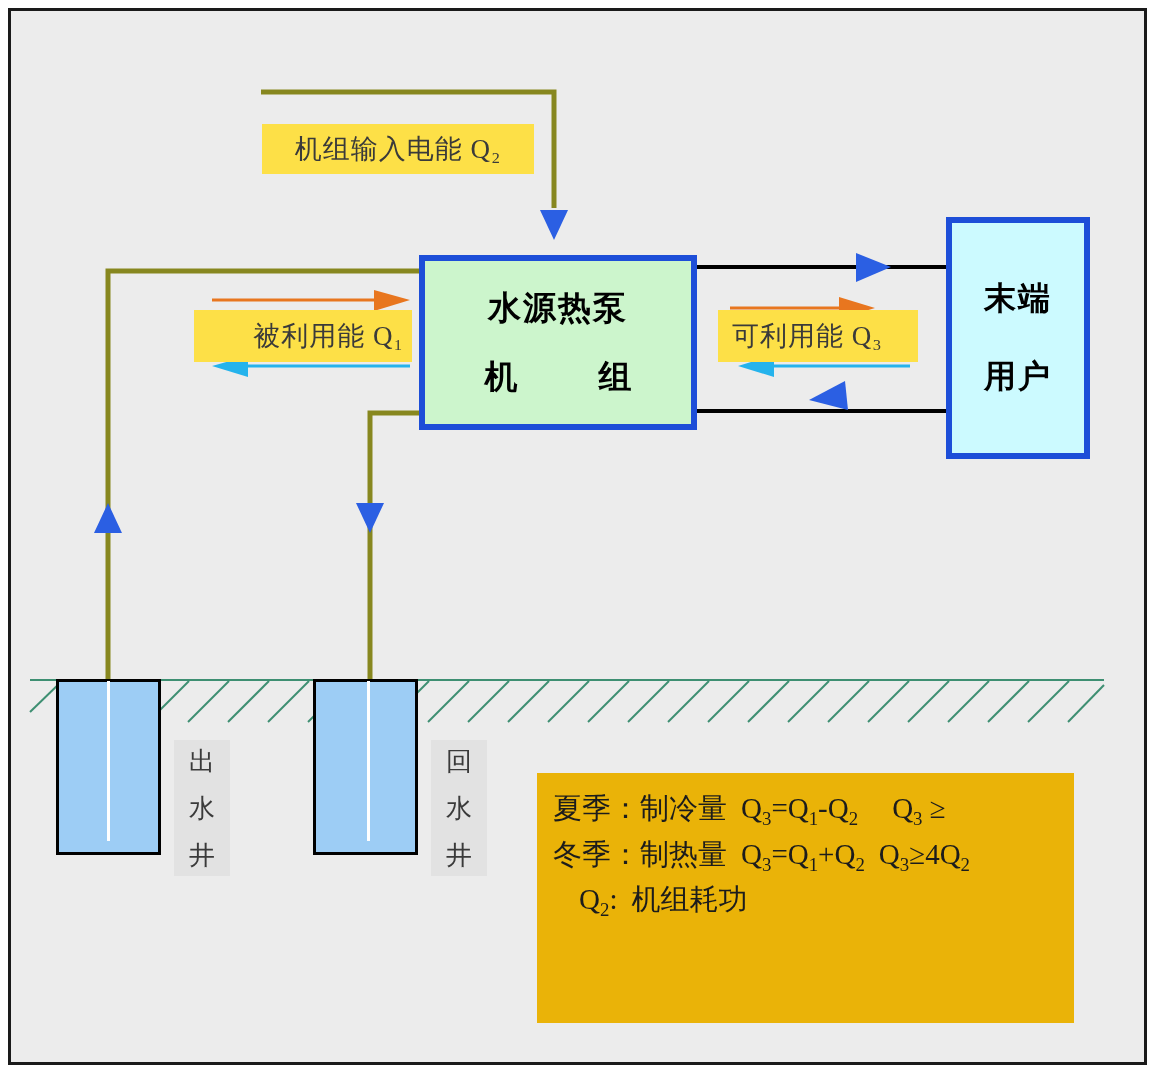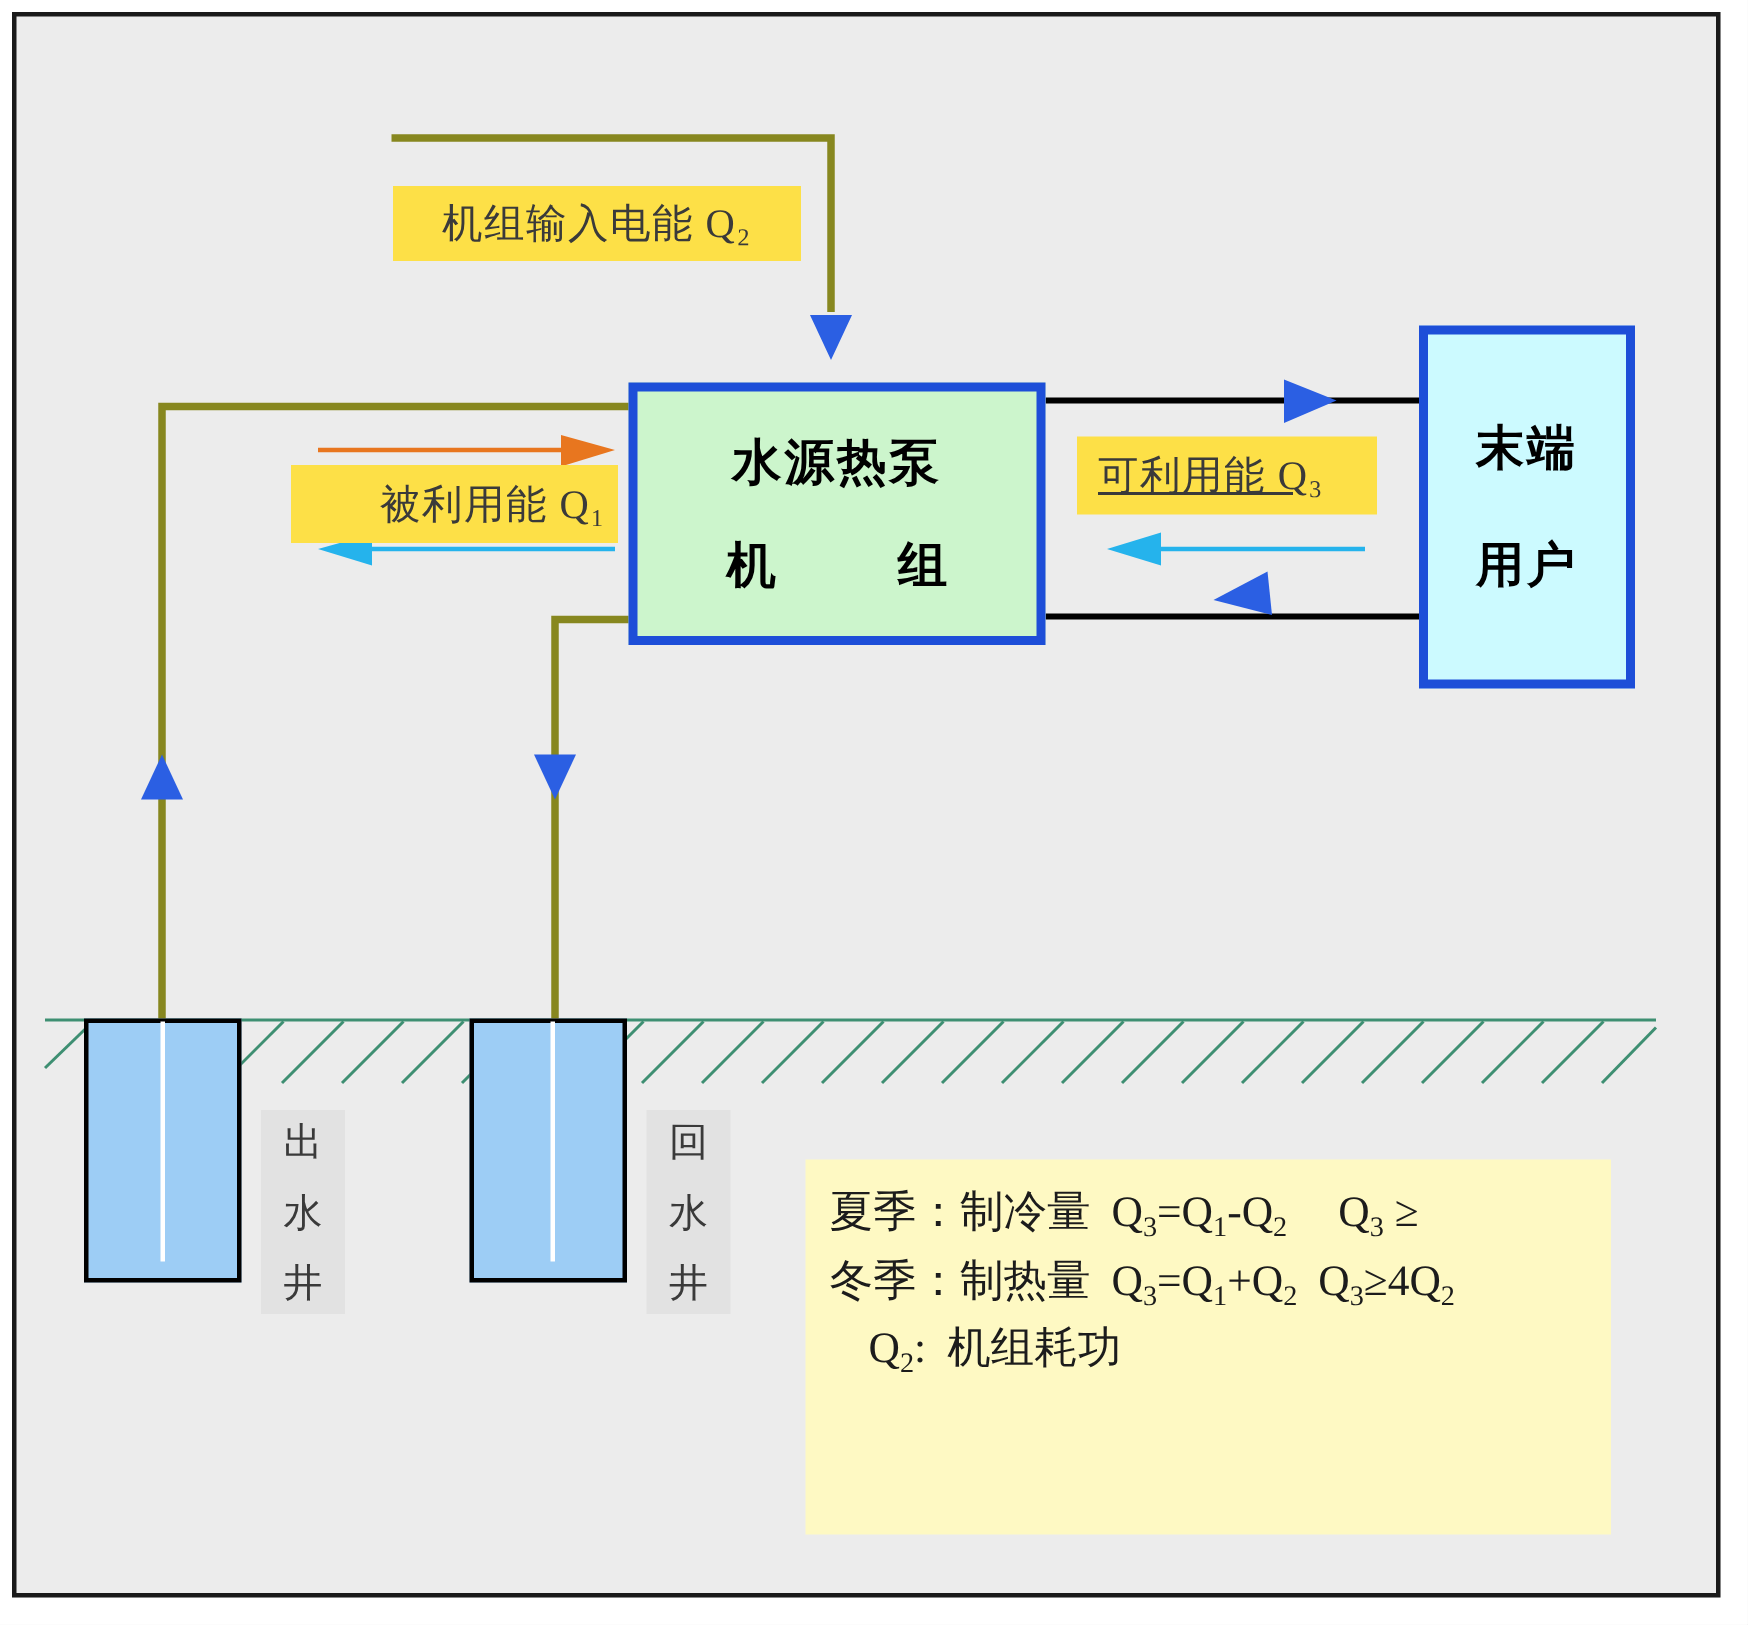--- a/index.html
+++ b/index.html
@@ -104,27 +104,26 @@
   }
   #label-q1 {
     left: 194px; top: 310px;
     width: 218px; height: 52px;
     font-size: 27px;
     display: flex; align-items: center; justify-content: flex-end;
     padding-right: 8px; box-sizing: border-box;
     letter-spacing: 1px;
   }
   #label-q3 {
-    left: 718px; top: 291px;
+    left: 718px; top: 310px;
     width: 200px; height: 52px;
     font-size: 27px;
     display: flex; align-items: center; justify-content: flex-start;
     padding-left: 14px; box-sizing: border-box;
     letter-spacing: 1px;
-    text-decoration: underline;
   }
   .vert-label {
     position: absolute;
     background: #e2e2e2;
     color: #3a3a3a;
     width: 56px;
     font-size: 26px;
     display: flex;
     flex-direction: column;
     align-items: center;
@@ -135,21 +134,21 @@
   #label-well-out { left: 174px; top: 740px; height: 136px; }
   #label-well-ret { left: 431px; top: 740px; height: 136px; }
 
   
   #formula-panel {
     position: absolute;
     left: 537px;
     top: 773px;
     width: 537px;
     height: 250px;
-    background: #fef9c3;
+    background: #eab308;
     color: #1c1c1c;
     font-size: 29px;
     font-family: "Liberation Serif", "DejaVu Serif", serif;
     box-sizing: border-box;
     padding: 14px 10px 0 16px;
     line-height: 1.48;
   }
   #formula-panel .frow { white-space: nowrap; }
   #formula-panel .indent { padding-left: 26px; }
   sub { font-size: 0.65em; }

